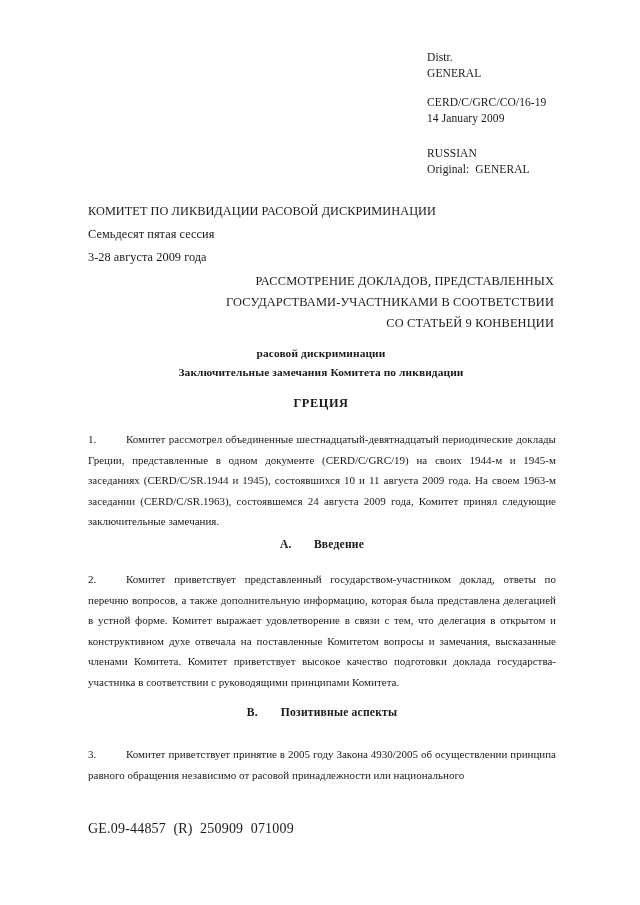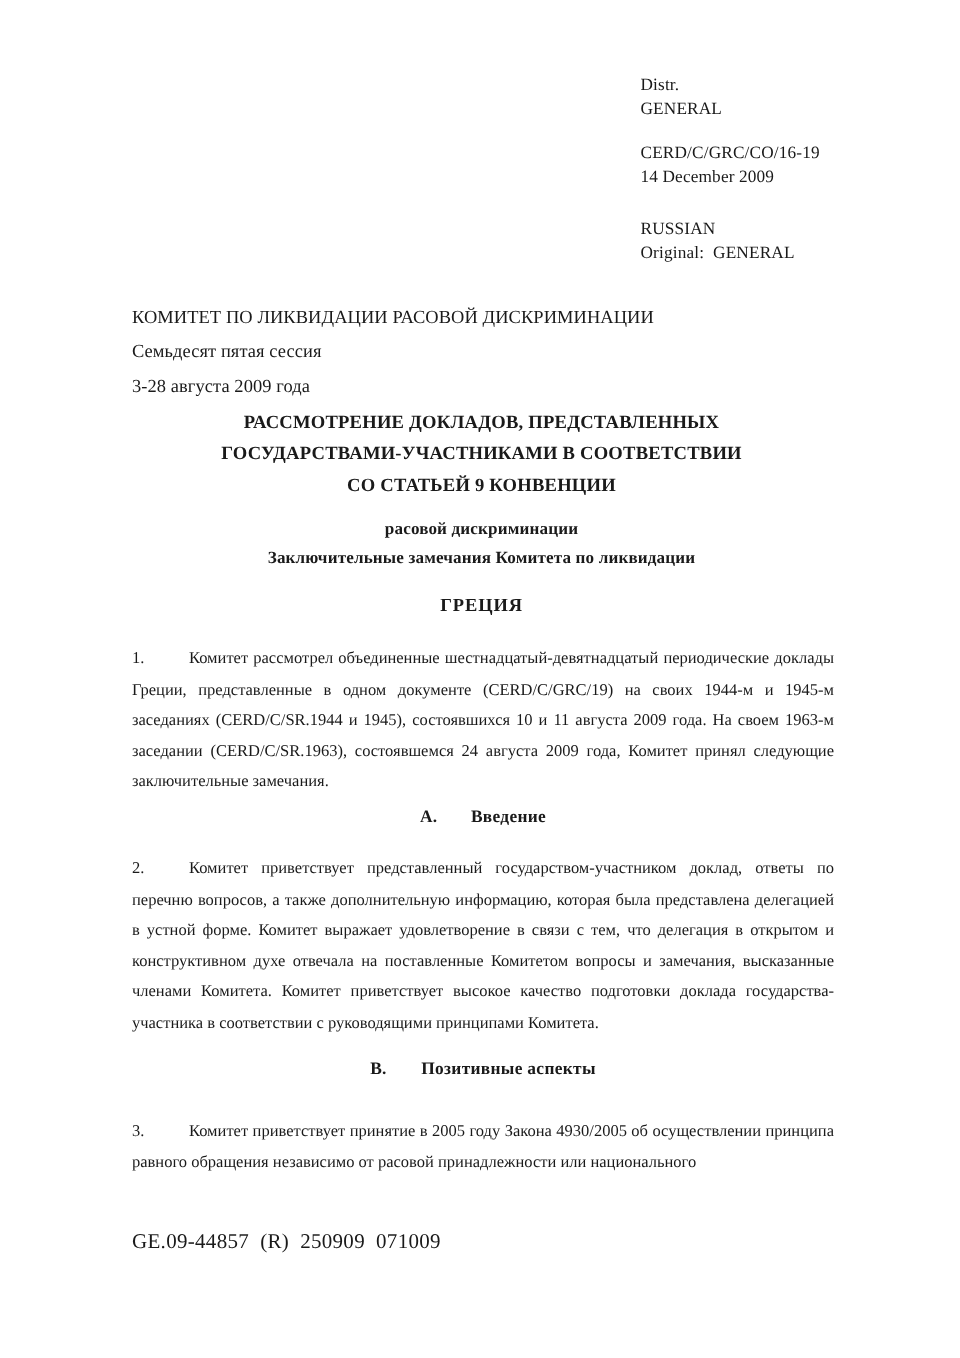--- a/index.html
+++ b/index.html
@@ -47,22 +47,22 @@
     letter-spacing: 0.05px;
   }
   .committee-line { white-space: pre; }
 
   
   .main-title {
     position: absolute;
     left: 88px;
     top: 271px;
     width: 466px;
-    text-align: center;
-    font-weight: bold;
+    text-align: right;
+    font-weight: normal;
     font-size: 12.4px;
     line-height: 21px;
     letter-spacing: 0.15px;
   }
   .subtitle {
     position: absolute;
     left: 88px;
     top: 344px;
     width: 466px;
     text-align: center;
@@ -136,21 +136,21 @@
 
 <div class="page">
 
   <div class="distr-block">
     <div class="distr-group">
       <div class="distr-line">Distr.</div>
       <div class="distr-line">GENERAL</div>
     </div>
     <div class="distr-group">
       <div class="distr-line">CERD/C/GRC/CO/16-19</div>
-      <div class="distr-line">14 December 2009</div>
+      <div class="distr-line">14 January 2009</div>
     </div>
     <div class="distr-group">
       <div class="distr-line">RUSSIAN</div>
       <div class="distr-line">Original:  GENERAL</div>
     </div>
   </div>
 
   <div class="committee-block">
     <div class="committee-line">КОМИТЕТ ПО ЛИКВИДАЦИИ РАСОВОЙ ДИСКРИМИНАЦИИ</div>
     <div class="committee-line">Семьдесят пятая сессия</div>

